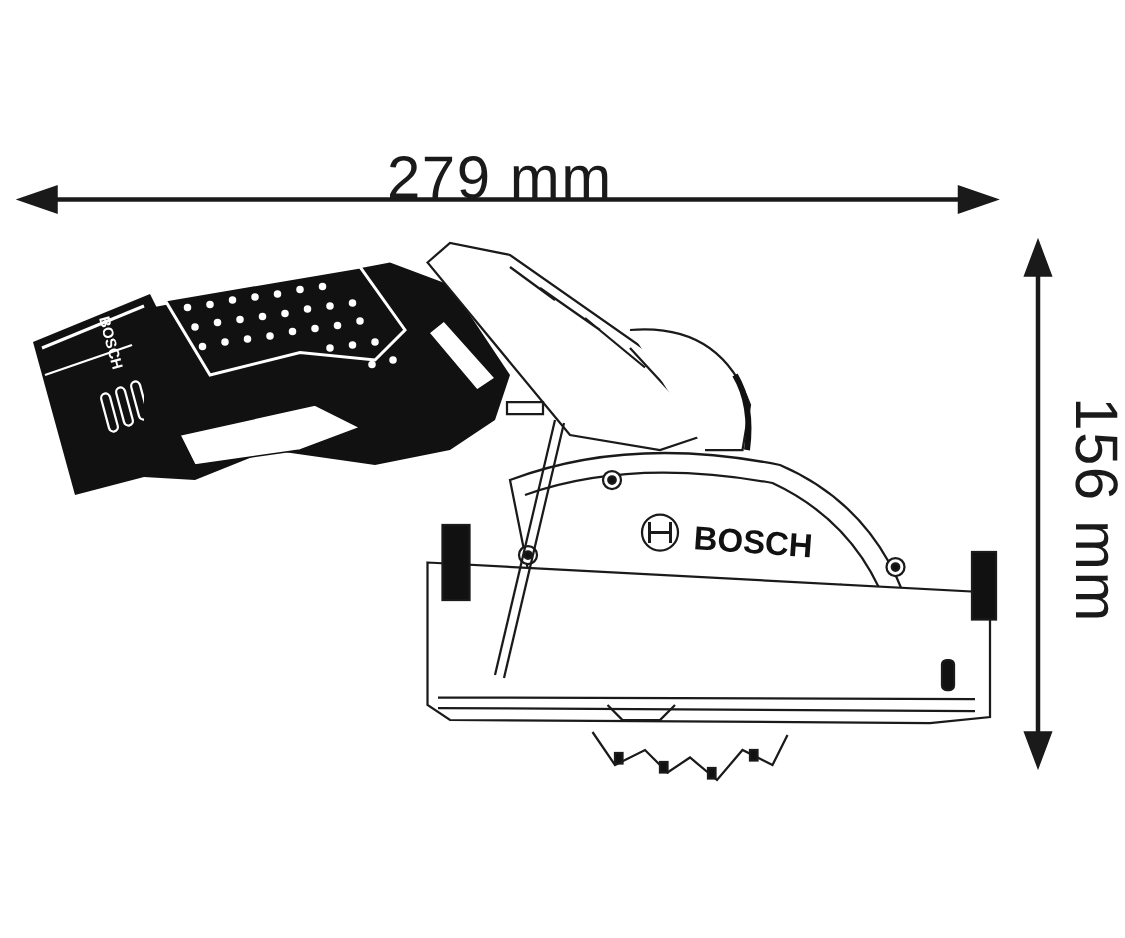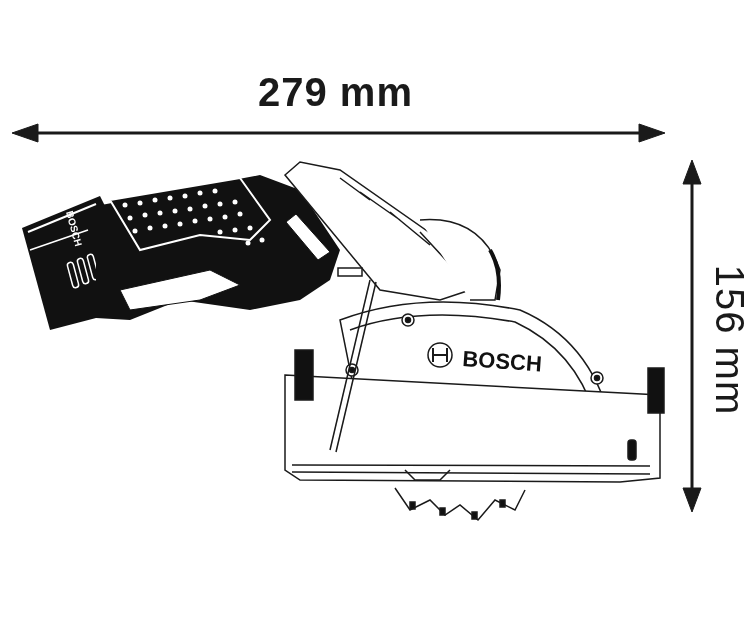--- a/index.html
+++ b/index.html
@@ -1,18 +1,18 @@
 <!DOCTYPE html>
 <html><head>
 <meta charset="utf-8">
 <style>
   html, body { margin: 0; padding: 0; background: #ffffff; }
   #stage { position: relative; width: 750px; height: 625px; overflow: hidden; background: #fff; }
   .dim-label { position: absolute; font-family: "Liberation Sans", sans-serif; color: #1a1a1a; font-size: 40px; line-height: 1; letter-spacing: 1px; }
-  #width-label { left: 258px; top: 72px; font-weight: bold; }
+  #width-label { left: 258px; top: 99px; }
   #height-label { left: 660px; top: 320px; transform: rotate(90deg); transform-origin: center; white-space: nowrap; width: 160px; text-align: center; margin-left: -10px; }
   svg { position: absolute; left: 0; top: 0; }
   .brand { font-family: "Liberation Sans", sans-serif; font-weight: bold; }
 </style>
 </head>
 <body>
 
 <div id="stage">
 
   <svg width="750" height="625" viewBox="0 0 750 625">

